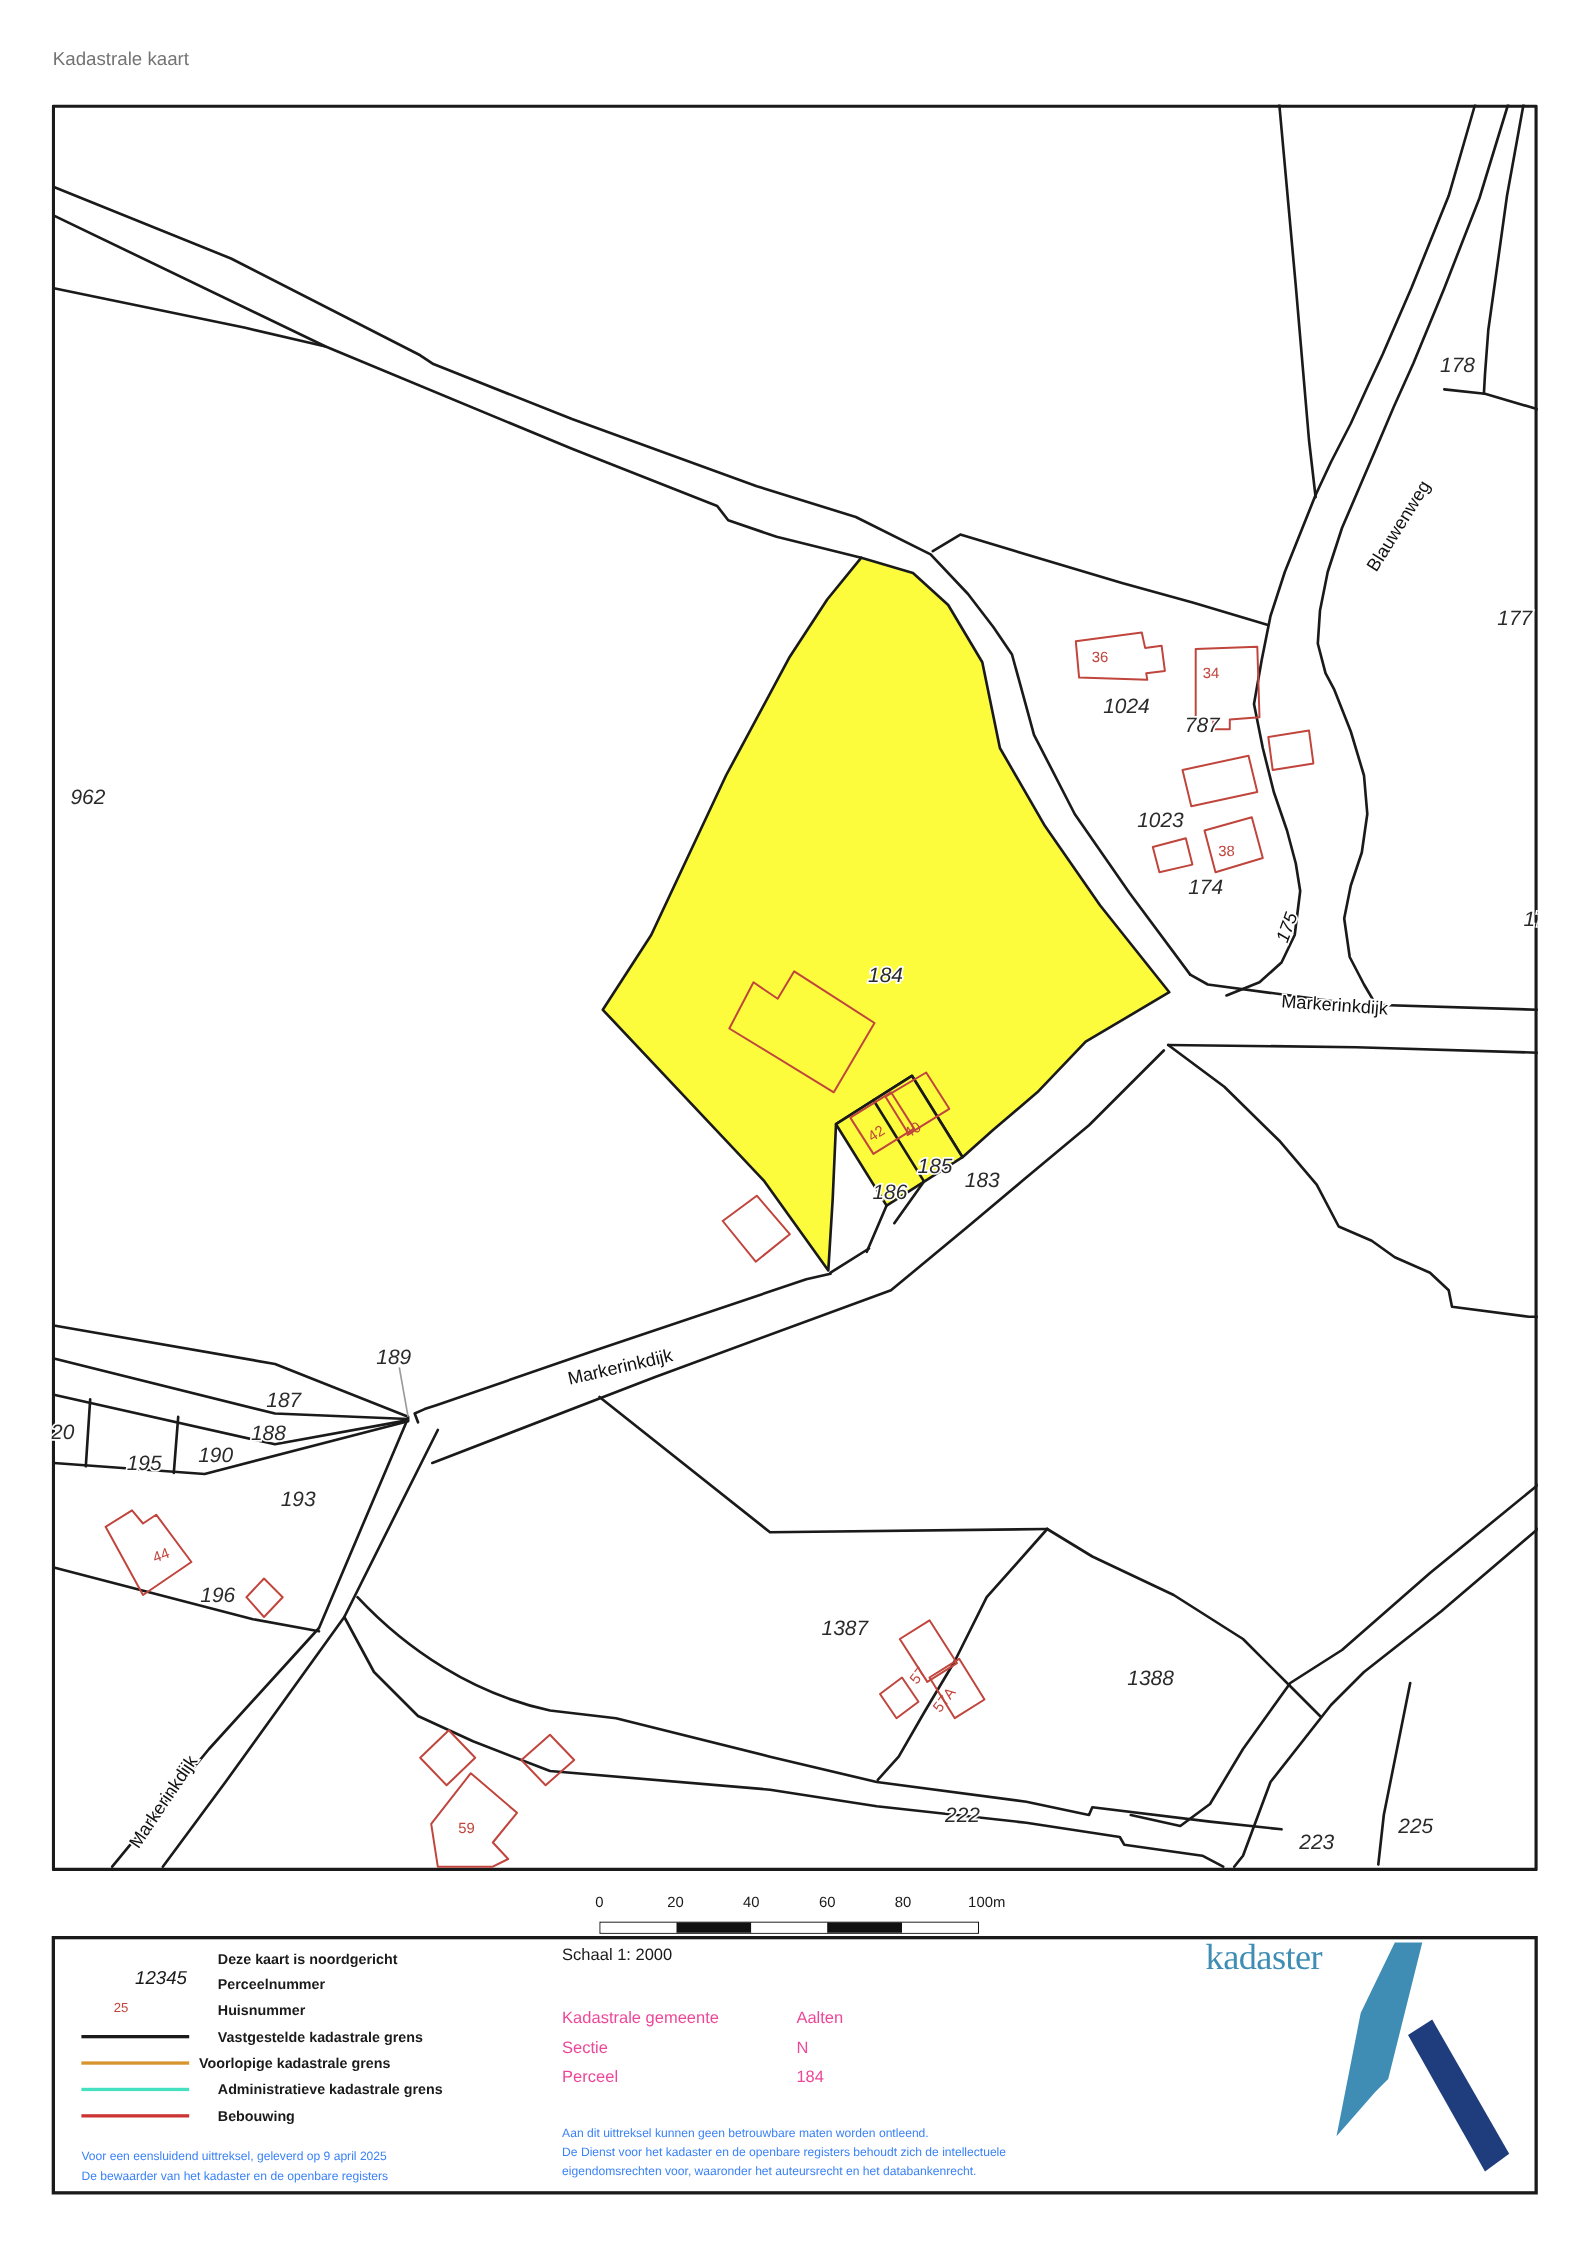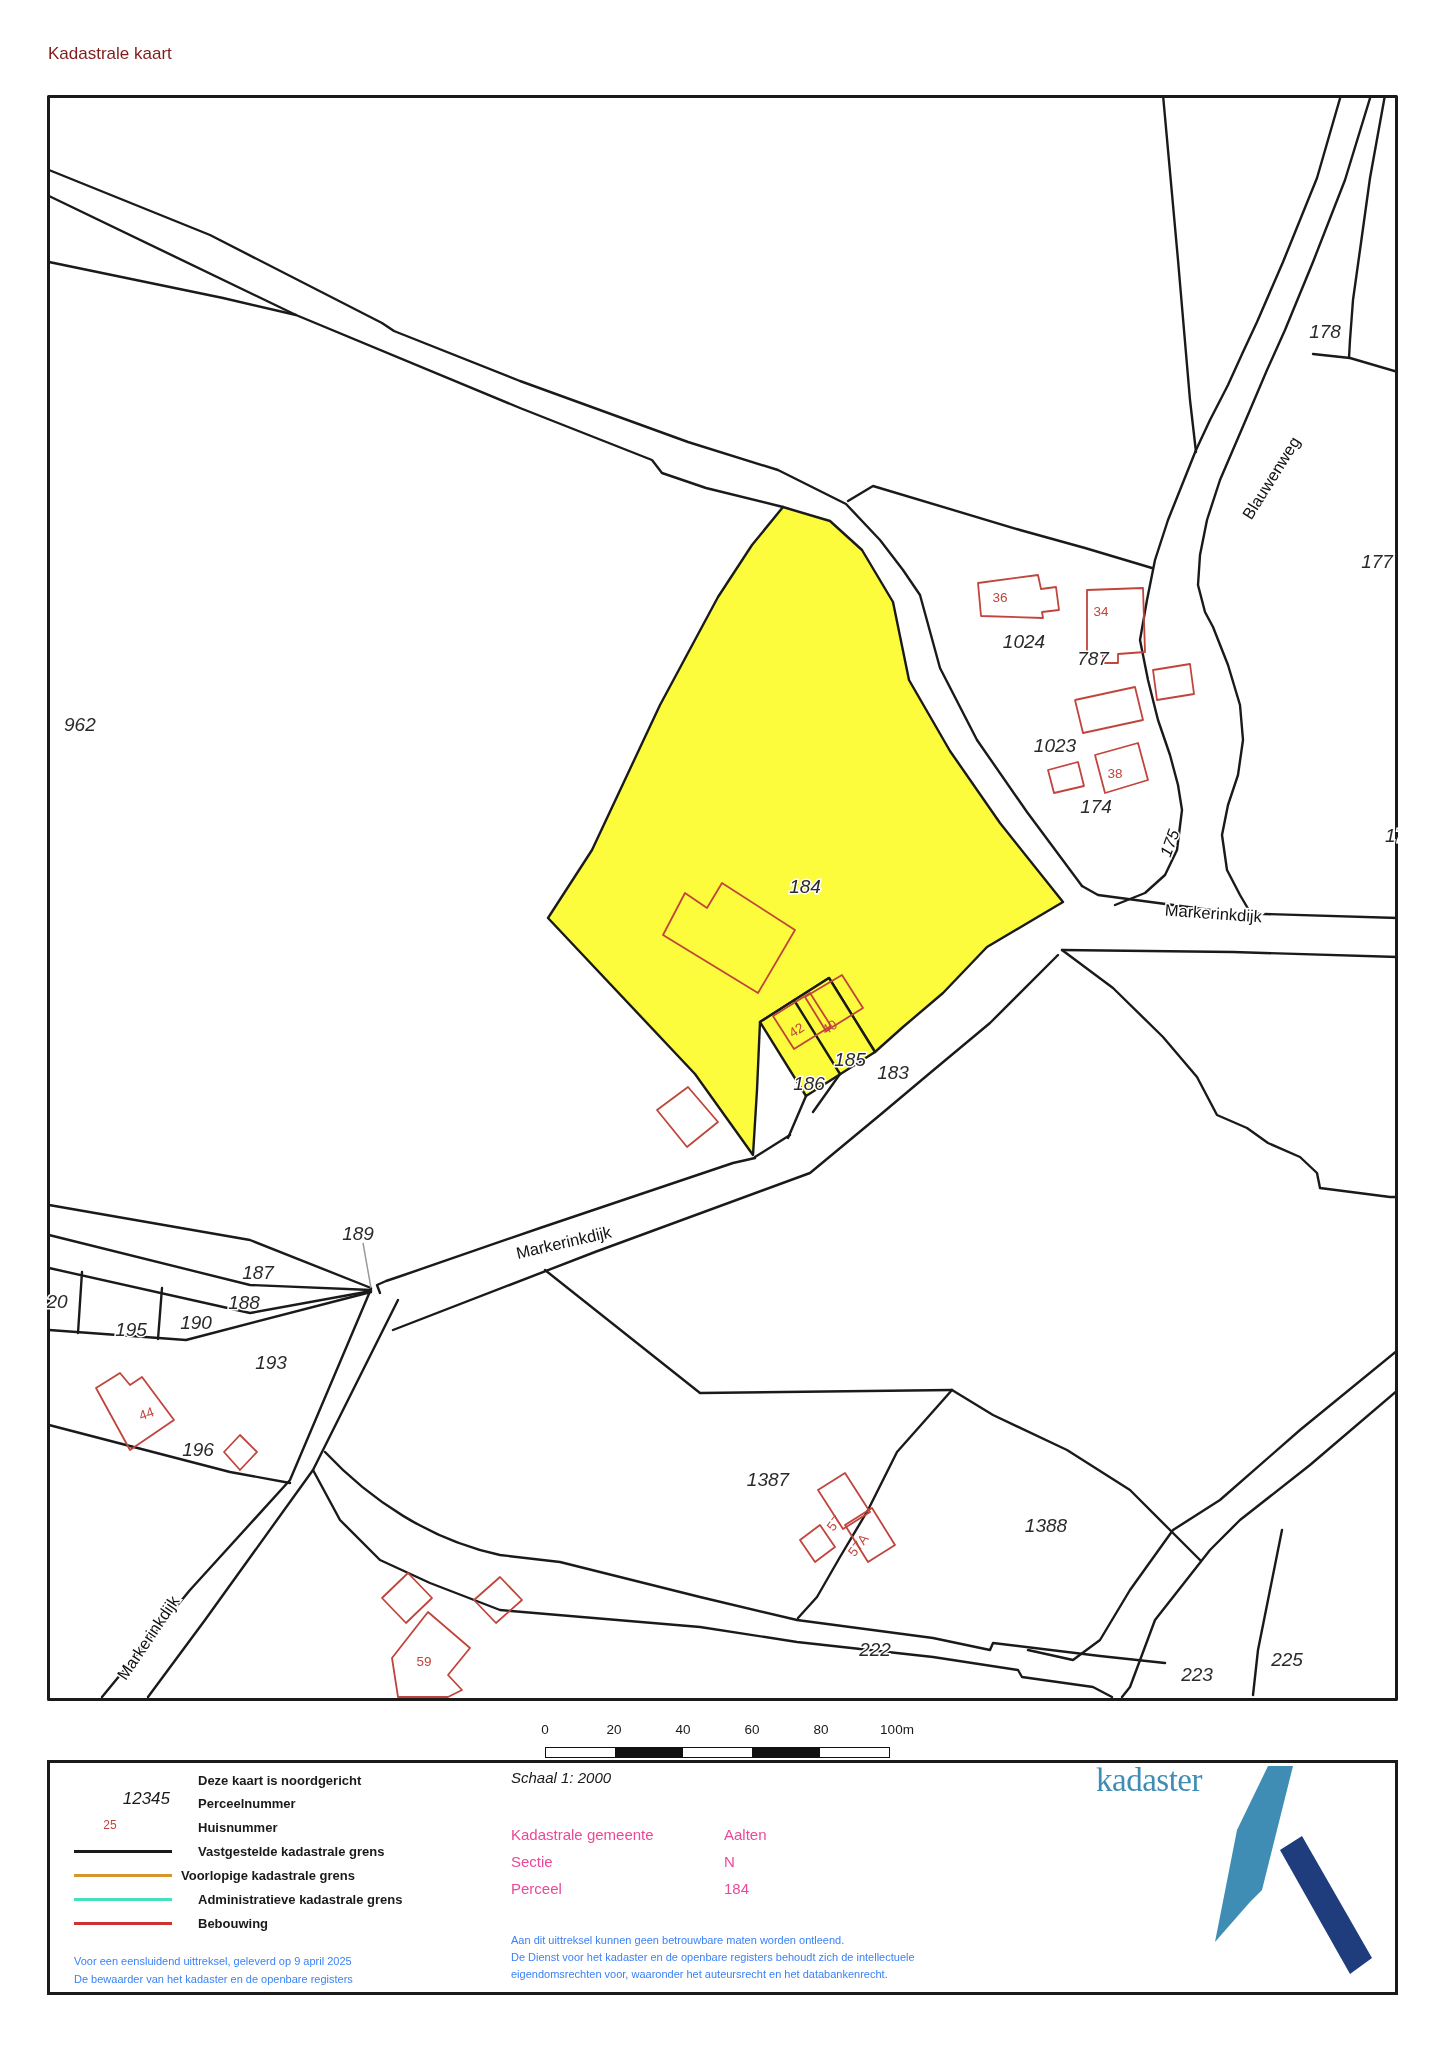--- a/index.html
+++ b/index.html
@@ -1,30 +1,30 @@
 <!DOCTYPE html>
 <html><head>
 <meta charset="utf-8">
 <style>
   html,body{margin:0;padding:0;background:#fff;}
   #page{position:relative;width:1447px;height:2048px;background:#ffffff;
         font-family:"Liberation Sans",sans-serif;overflow:hidden;}
-  #page-title{position:absolute;left:48px;top:44px;font-size:17px;color:#7f1d1d;}
+  #page-title{position:absolute;left:48px;top:44px;font-size:17px;color:#737373;}
   #map-frame{position:absolute;left:47px;top:95px;width:1351px;height:1606px;}
   .abs{position:absolute;}
   
   #legend-box{position:absolute;left:47px;top:1760px;width:1351px;height:235px;
               border:3px solid #1a1a1a;box-sizing:border-box;}
   .leg-text{position:absolute;font-size:13px;color:#1a1a1a;white-space:nowrap;font-weight:bold;}
   .leg-num{position:absolute;font-size:17px;font-style:italic;color:#1a1a1a;text-align:right;width:120px;}
   .leg-house{position:absolute;font-size:12px;color:#c0453c;text-align:center;width:120px;}
   .leg-line{position:absolute;left:24px;width:98px;height:0;border-top-width:3px;border-top-style:solid;}
   .foot-small{position:absolute;font-size:11px;color:#3b82f6;white-space:nowrap;}
   .mid-label{position:absolute;font-size:15px;color:#ec4899;white-space:nowrap;}
-  #schaal{position:absolute;left:461px;top:6px;font-size:15px;color:#1a1a1a;font-style:italic;}
+  #schaal{position:absolute;left:461px;top:6px;font-size:15px;color:#1a1a1a;}
   
   #scalebar{position:absolute;left:545px;top:1722px;width:360px;height:40px;}
   .sb-tick{position:absolute;top:0;width:60px;margin-left:-30px;text-align:center;
            font-size:13.5px;color:#1a1a1a;}
   #sb-bar{position:absolute;left:0;top:25px;width:345px;height:11px;border:1.5px solid #111;
           box-sizing:border-box;display:flex;}
   .sb-seg{flex:1;}
   
   #logo-text{position:absolute;left:1096px;top:1762px;font-size:33px;color:#3f8db5;
              letter-spacing:-0.5px;font-family:Liberation Serif, serif;}

